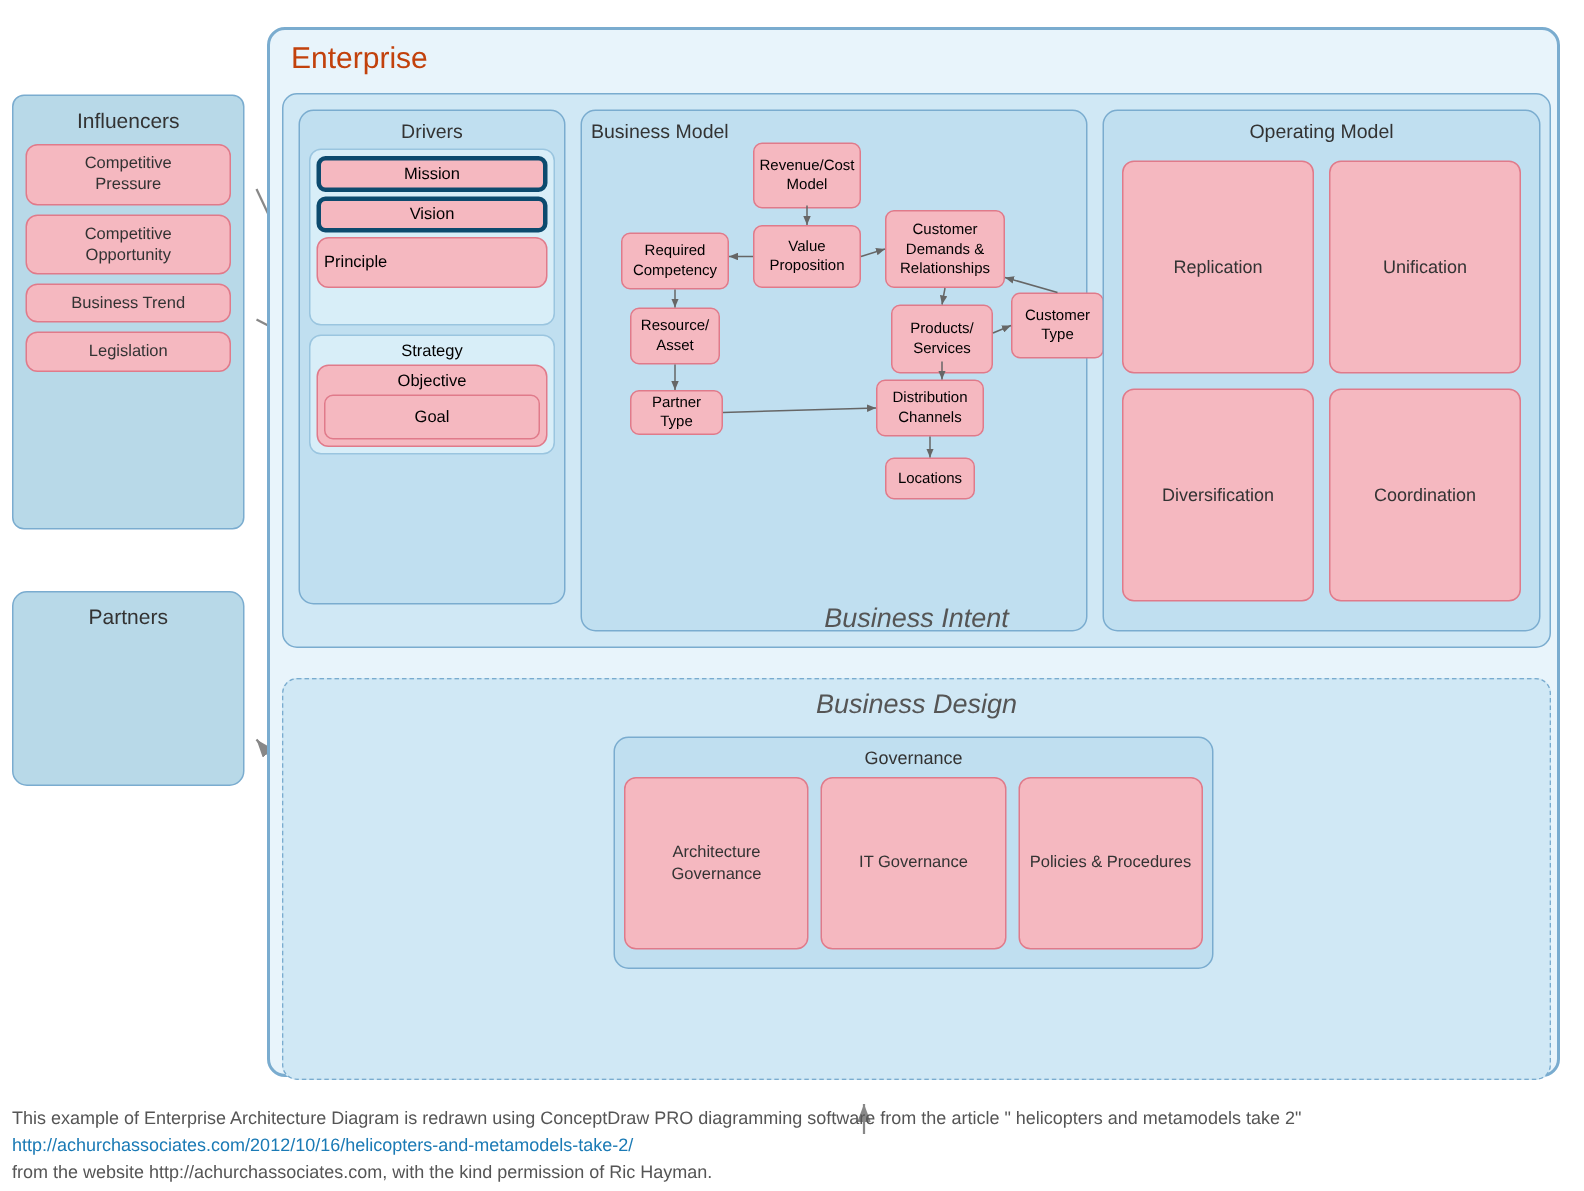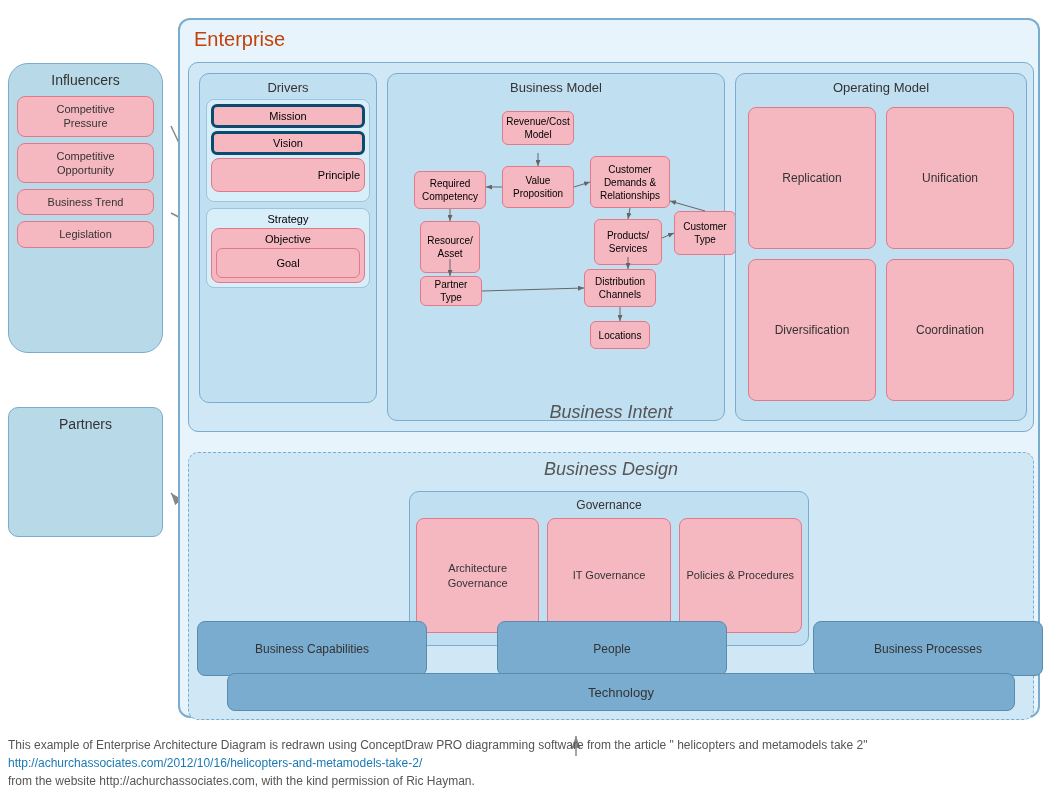--- a/index.html
+++ b/index.html
@@ -22,21 +22,21 @@
 
     
     .influencers-box {
       position: absolute;
       left: 0;
       top: 55px;
       width: 155px;
       height: 290px;
       background: #b8d9e8;
       border: 1.5px solid #7aaccf;
-      border-radius: 20px;
+      border-radius: 8px;
       padding: 8px;
     }
     .influencers-title {
       text-align: center;
       font-size: 14px;
       color: #333;
       margin-bottom: 8px;
       font-weight: normal;
     }
     .influencer-item {
@@ -48,21 +48,21 @@
       color: #333;
       padding: 5px 21px;
       margin-bottom: 6px;
       line-height: 1.3;
     }
 
     
     .partners-box {
       position: absolute;
       left: 0;
-      top: 399px;
+      top: 386px;
       width: 155px;
       height: 130px;
       background: #b8d9e8;
       border: 1.5px solid #7aaccf;
       border-radius: 10px;
       padding: 8px;
     }
     .partners-title {
       text-align: center;
       font-size: 14px;
@@ -143,24 +143,24 @@
       border-radius: 6px;
       text-align: center;
       font-size: 11px;
       padding: 3px;
       margin-bottom: 3px;
     }
     .principle-box {
       background: #f5b8c0;
       border: 1px solid #e07a8a;
       border-radius: 8px;
-      text-align: right;
+      text-align: left;
       font-size: 11px;
       padding: 10px 4px;
-      margin-bottom: 5px;
+      margin-bottom: 20px;
     }
     .strategy-obj-box {
       background: #d8eef8;
       border: 1px solid #9ac5df;
       border-radius: 8px;
       padding: 4px;
     }
     .strategy-label {
       font-size: 11px;
       text-align: center;
@@ -192,24 +192,23 @@
       top: 10px;
       left: 198px;
       width: 338px;
       height: 348px;
       background: #c0dff0;
       border: 1.5px solid #7aaccf;
       border-radius: 10px;
       padding: 6px;
     }
     .bm-title {
-      text-align: center;
       font-size: 13px;
       color: #333;
-      margin-bottom: 16px;
+      margin-bottom: 0;
     }
 
     
     .operating-model-box {
       position: absolute;
       top: 10px;
       left: 546px;
       width: 292px;
       height: 348px;
       background: #c0dff0;
@@ -483,27 +482,27 @@
             <div class="objective-label">Objective</div>
             <div class="goal-box">Goal</div>
           </div>
         </div>
       </div>
 
       <div class="business-model-box">
         <div class="bm-title">Business Model</div>
         <div class="bm-content">
 
-          <div class="bm-node" style="width:72px;height:34px;top:0;left:108px;">Revenue/Cost Model</div>
+          <div class="bm-node" style="width:72px;height:44px;top:0;left:108px;">Revenue/Cost Model</div>
 
           <div class="bm-node" style="width:72px;height:42px;top:55px;left:108px;">Value Proposition</div>
 
           <div class="bm-node" style="width:72px;height:38px;top:60px;left:20px;">Required Competency</div>
 
-          <div class="bm-node" style="width:60px;height:52px;top:110px;left:26px;">Resource/ Asset</div>
+          <div class="bm-node" style="width:60px;height:38px;top:110px;left:26px;">Resource/ Asset</div>
 
           <div class="bm-node" style="width:80px;height:52px;top:45px;left:196px;">Customer Demands &amp; Relationships</div>
 
           <div class="bm-node" style="width:68px;height:46px;top:108px;left:200px;">Products/ Services</div>
 
           <div class="bm-node" style="width:62px;height:44px;top:100px;left:280px;">Customer Type</div>
 
           <div class="bm-node" style="width:62px;height:30px;top:165px;left:26px;">Partner Type</div>
 
           <div class="bm-node" style="width:72px;height:38px;top:158px;left:190px;">Distribution Channels</div>
@@ -563,34 +562,20 @@
 
       <div class="governance-box">
         <div class="gov-title">Governance</div>
         <div class="gov-grid">
           <div class="gov-item">Architecture Governance</div>
           <div class="gov-item">IT Governance</div>
           <div class="gov-item">Policies &amp; Procedures</div>
         </div>
       </div>
 
-      <div class="bottom-row">
-        <div class="bottom-caps-box">
-          <span>Business Capabilities</span>
-        </div>
-        <div class="bottom-people-box">
-          <span>People</span>
-        </div>
-        <div class="bottom-processes-box">
-          <span>Business Processes</span>
-        </div>
-        <div class="technology-box">
-          <span>Technology</span>
-        </div>
-      </div>
 
     </div>
 
   </div>
 
 </div>
 
 <div class="footer" style="position:absolute;bottom:4px;left:8px;">
   <div>This example of Enterprise Architecture Diagram is redrawn using ConceptDraw PRO diagramming software  from the article " helicopters and metamodels take 2"</div>
   <div><a>http://achurchassociates.com/2012/10/16/helicopters-and-metamodels-take-2/</a></div>

